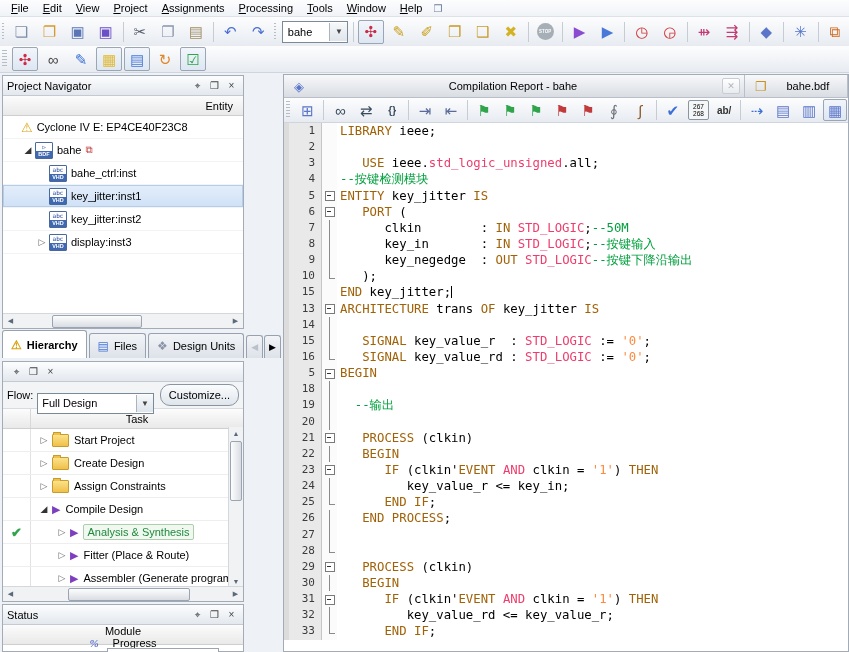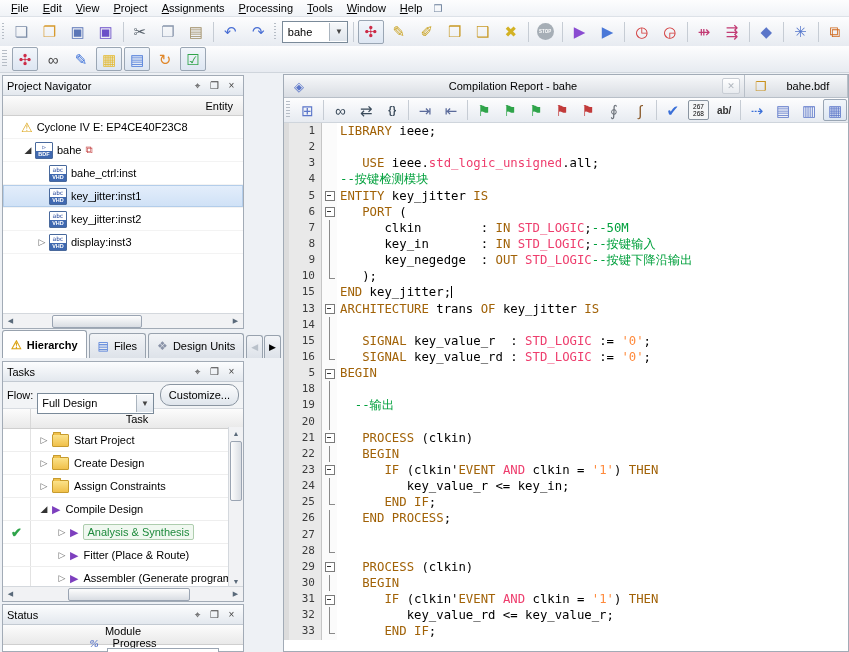--- a/index.html
+++ b/index.html
@@ -330,21 +330,20 @@
     <div class="ntab">
       <span class="ig" style="color: rgb(138, 147, 168);">❖</span>
       <span>Design Units</span>
     </div>
     <div class="tab-arrow" style="color: rgb(185, 193, 202);">◀</div>
     <div class="tab-arrow" style="margin-left: 1px;">▶</div>
   </div>
 
 <div class="panel" id="tasks-panel" style="top:361px;height:241px;">
   <div class="ptitle">
-    <span class="pt-label">Tasks</span>
     <span class="pbtn">⌖</span>
     <span class="pbtn">❐</span>
     <span class="pbtn">×</span>
   </div>
   <div id="flow-row">
     <span>Flow:</span>
     <div id="flow-combo">
       <span class="cval">Full Design</span>
       <span class="cbtn">▼</span>
     </div>

